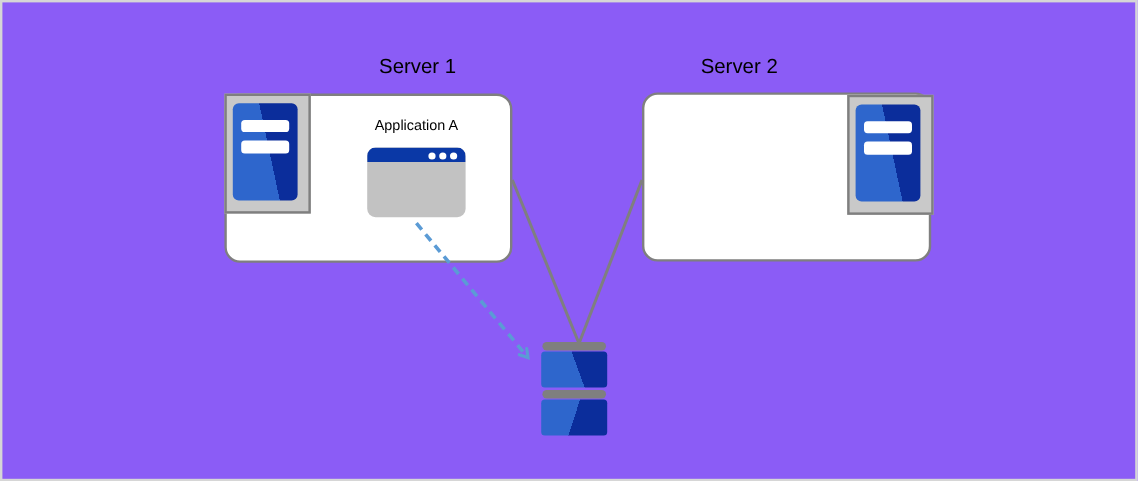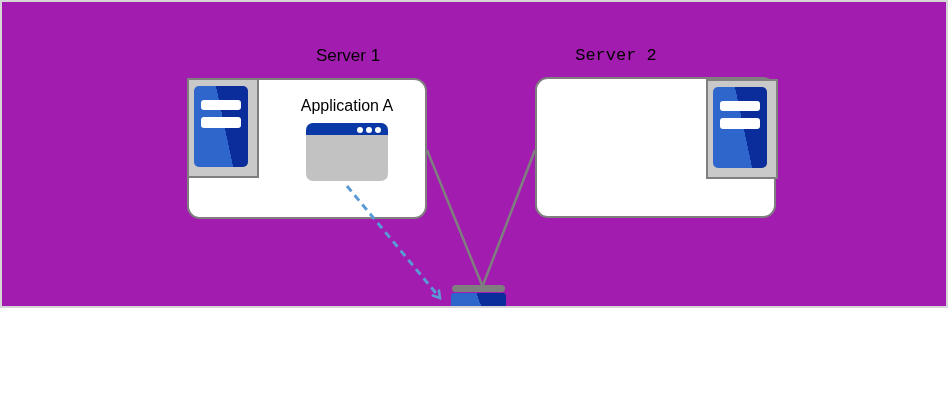--- a/index.html
+++ b/index.html
@@ -10,34 +10,34 @@
     --blue-dark:#0b2d9b;
     --titlebar-blue:#0a38a6;
     --arrow-blue:#5b9bd5;
     --canvas-border:#d6d6d6;
     --text-color:#000000;
   }
   html,body{margin:0;padding:0;background:#ffffff;}
   body{font-family:"Liberation Sans", sans-serif;}
   .canvas{
     position:relative;
-    width:948px;height:308px;
-    background:#a21caf;
+    width:948px;height:401px;
+    background:#8b5cf6;
     border:2px solid var(--canvas-border);
     box-sizing:border-box;
     overflow:hidden;
   }
   .diagram-label{
     position:absolute;
     color:var(--text-color);
     font-size:17px;
     text-align:center;
     white-space:nowrap;
   }
-  .app-label{font-size:16px;}
+  .app-label{font-size:12px;}
   
   .group-box{
     position:absolute;
     border:2.5px solid var(--line-gray);
     border-radius:13px;
     background:#ffffff;
     box-sizing:border-box;
   }
   
   .server-frame{
@@ -135,21 +135,21 @@
   </div>
   <div class="diagram-label app-label" style="left:275px;top:95px;width:140px;">Application A</div>
   <div class="app-window">
     <div class="app-titlebar">
       <div class="title-dot d1"></div>
       <div class="title-dot d2"></div>
       <div class="title-dot d3"></div>
     </div>
   </div>
 
-  <div class="diagram-label" style="left:544px;top:44px;width:140px;font-family:Liberation Mono, monospace;">Server 2</div>
+  <div class="diagram-label" style="left:544px;top:44px;width:140px;">Server 2</div>
   <div class="group-box" style="left:533px;top:75px;width:241px;height:141px;"></div>
   <div class="server-frame" style="left:704px;top:77px;">
     <div class="server-tower">
       <div class="tower-slot s1"></div>
       <div class="tower-slot s2"></div>
     </div>
   </div>
 
   <div>
     <div class="disk-bar" style="top:283px;"></div>

